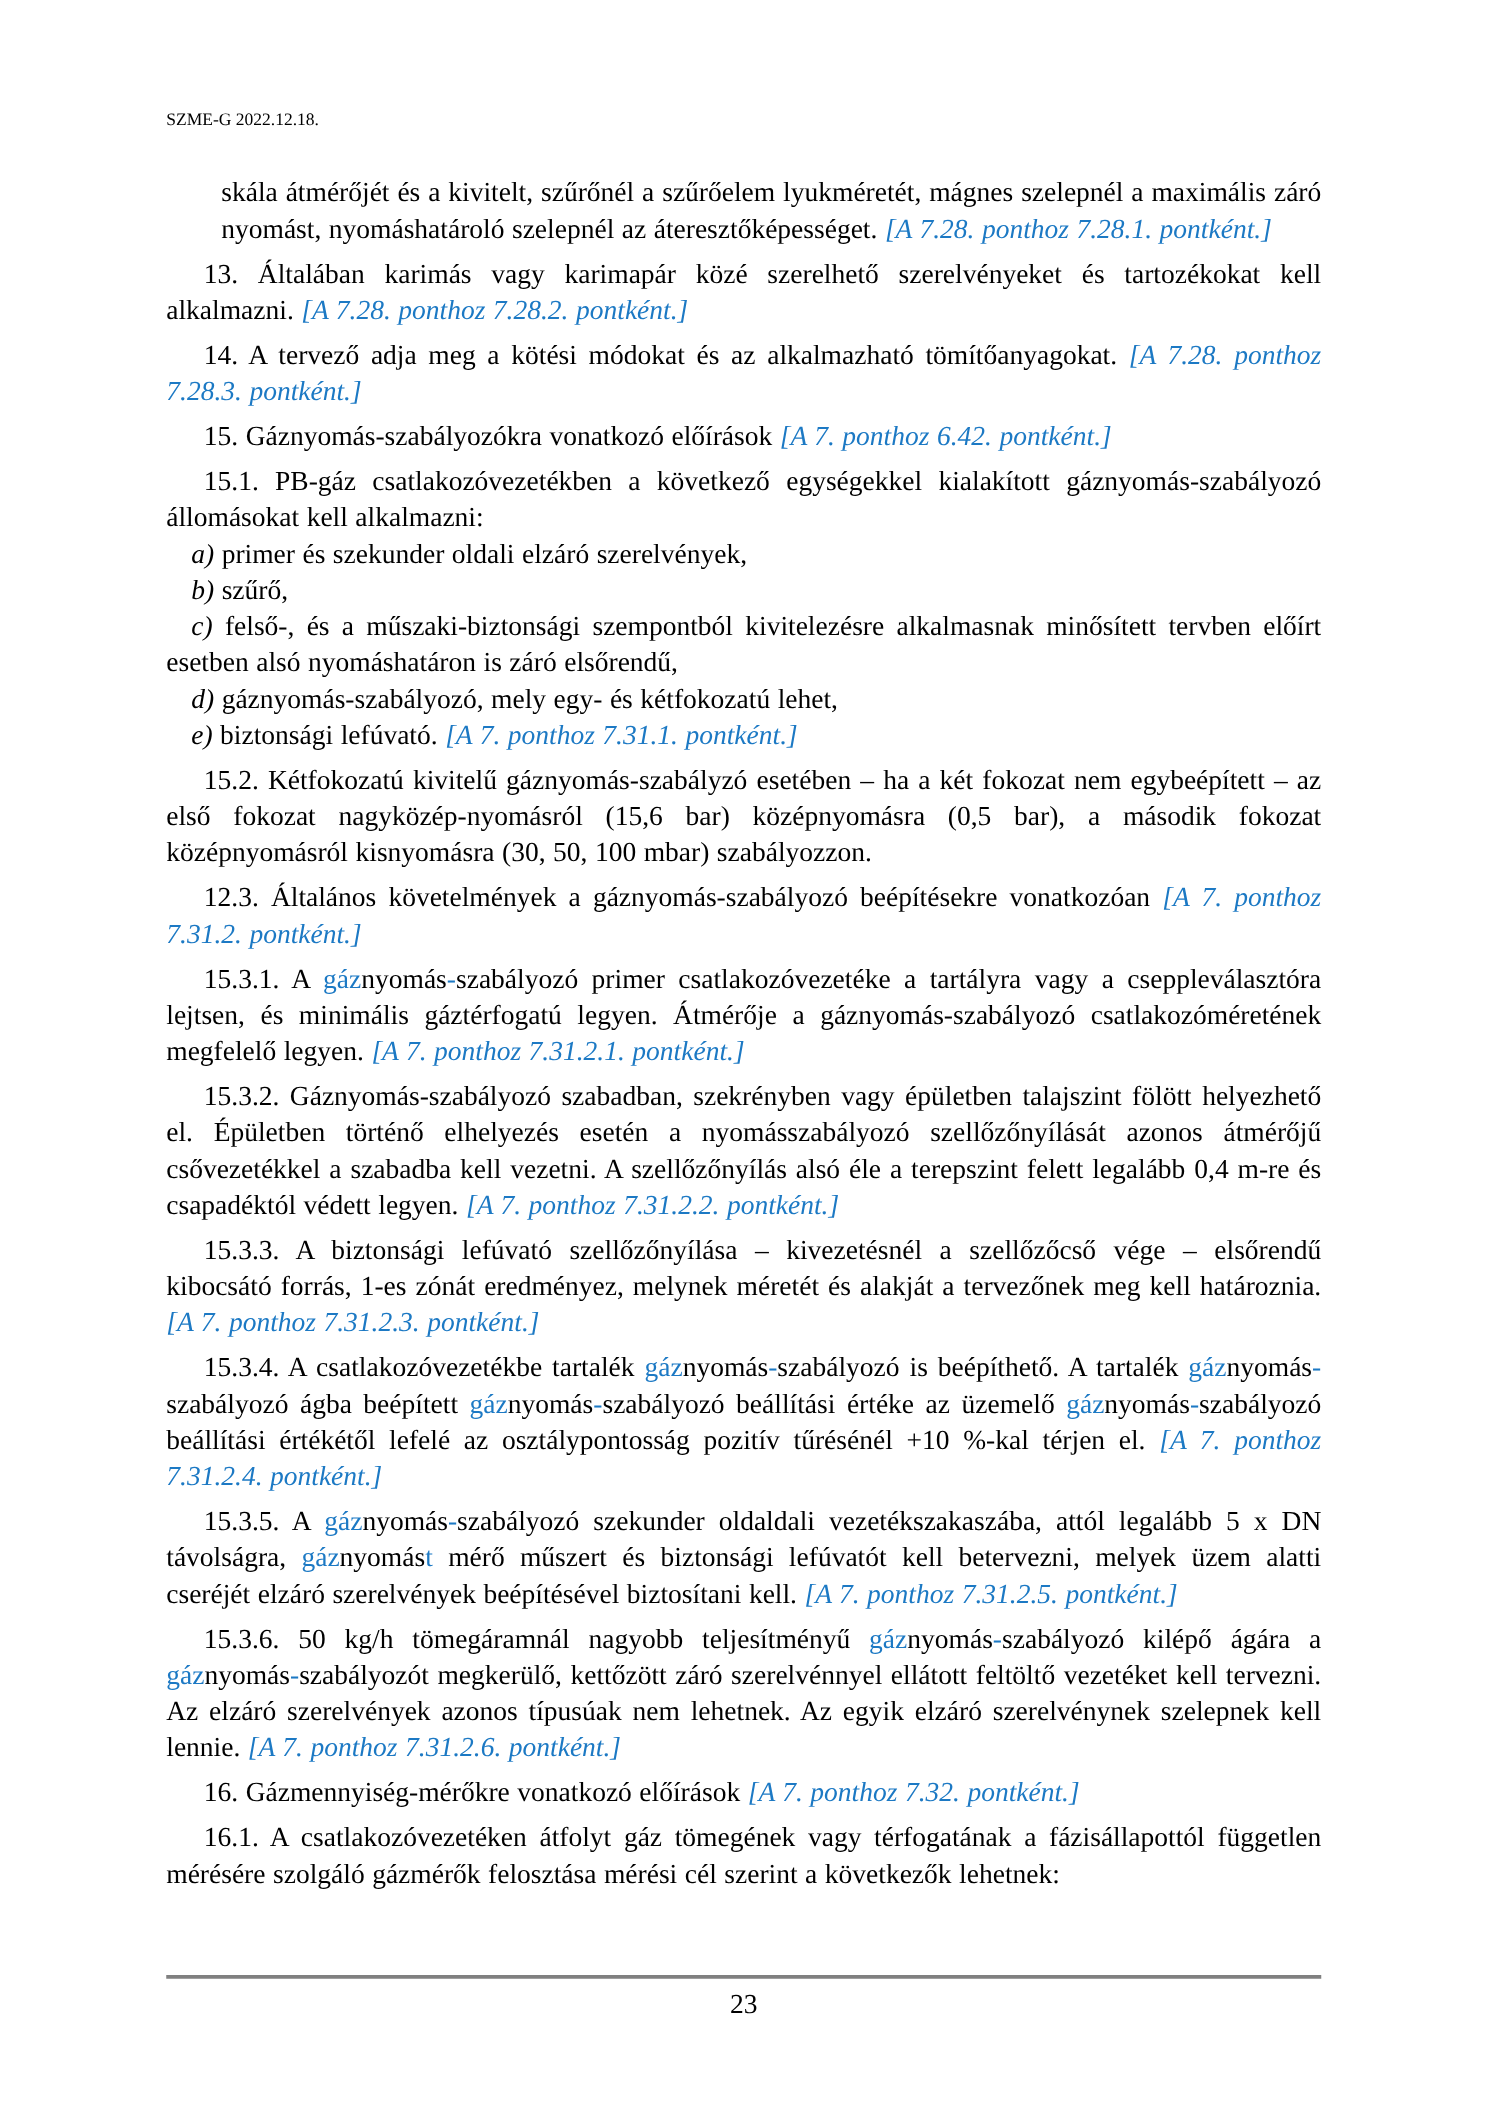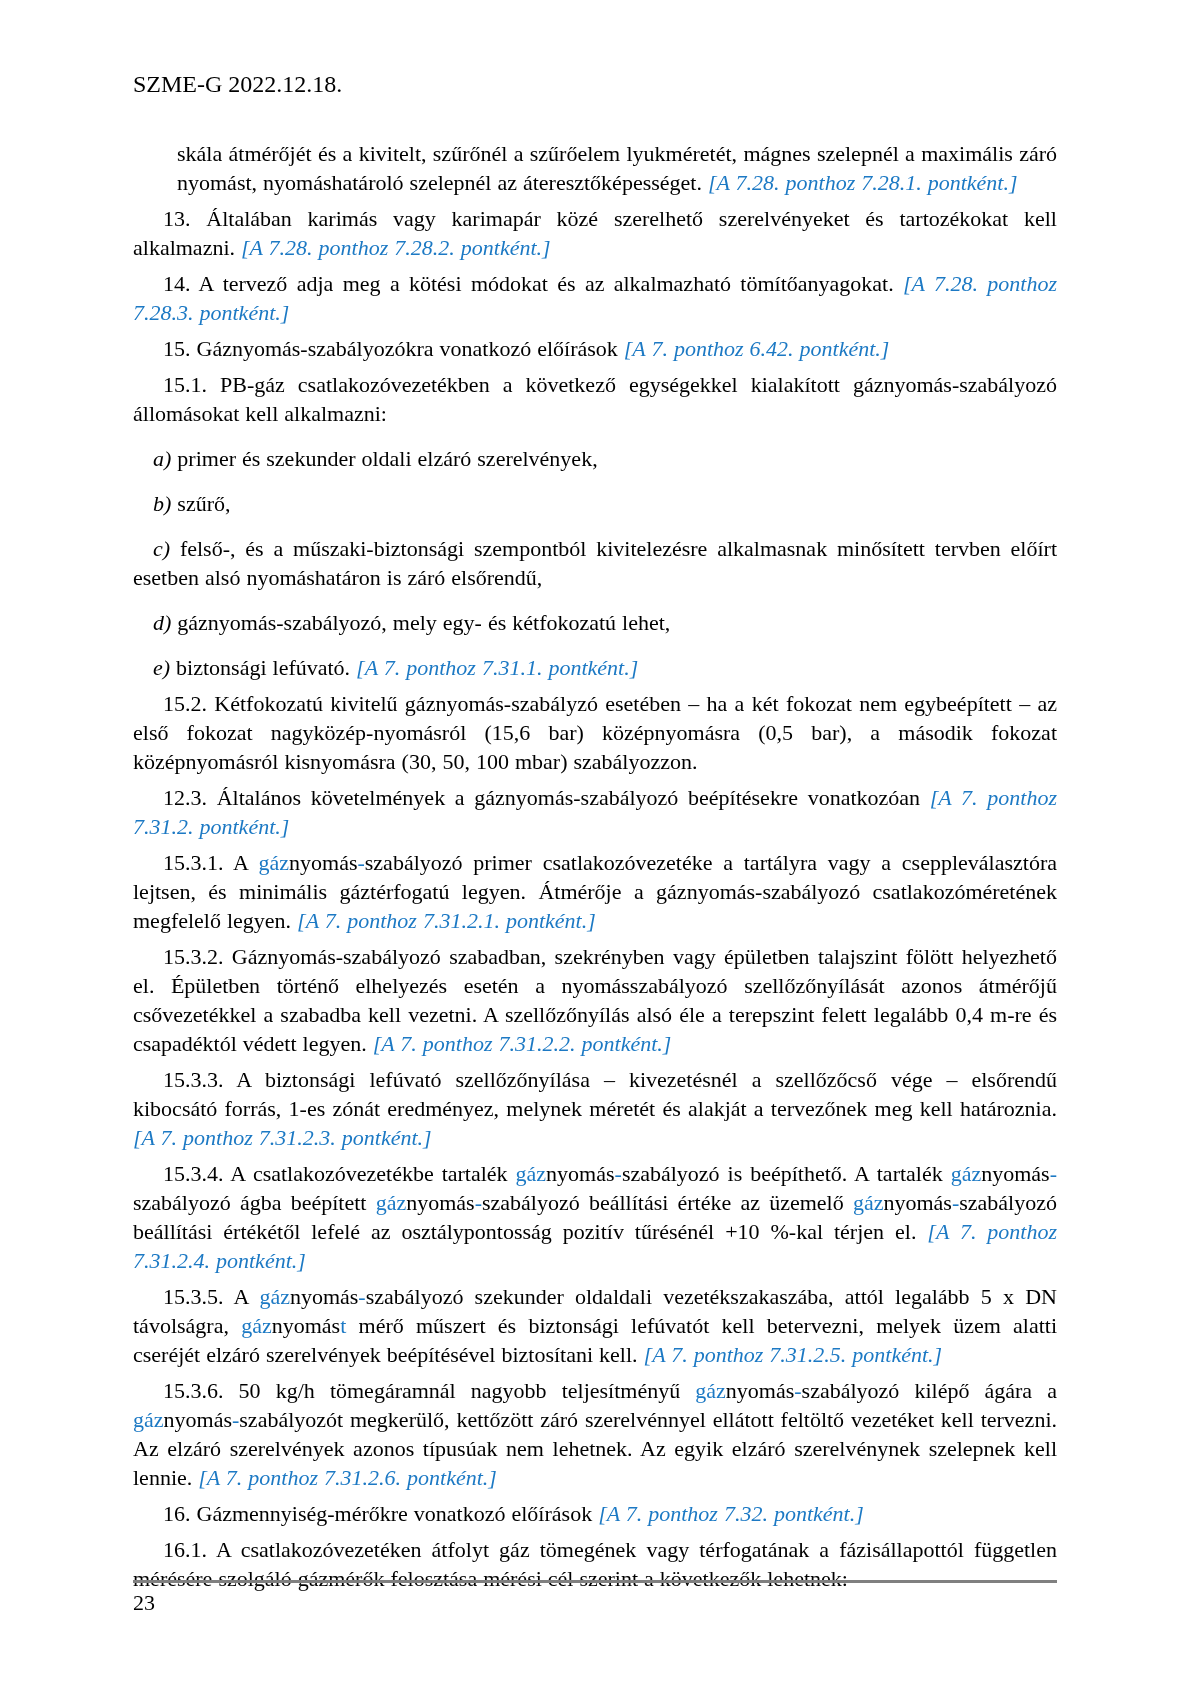--- a/index.html
+++ b/index.html
@@ -8,58 +8,59 @@
     width: 1190px;
     height: 1683px;
     background: #ffffff;
     overflow: hidden;
     font-family: "Liberation Serif", "DejaVu Serif", serif;
     color: #000000;
   }
   .doc-header {
     position: absolute;
     left: 133px;
-    top: 70px;
-    font-size: 24px;
+    top: 82px;
+    font-size: 14px;
     line-height: 29px;
     white-space: nowrap;
   }
   .doc-body {
     position: absolute;
     left: 133px;
     top: 139px;
     width: 924px;
   }
   .para {
     margin: 0;
     font-size: 22px;
     line-height: 29px;
     text-align: justify;
     word-spacing: 0.5px;
   }
   .para.cont { text-indent: 0; margin-left: 44px; }
   .para.num  { text-indent: 30px; margin-top: 7px; }
-  .para.list { text-indent: 20px; margin-top: 16px; }
+  .para.list { text-indent: 20px; margin-top: 0; }
   .seg-normal { color: #000000; }
   .seg-cite { color: var(--cite-blue, #1c79c4); font-style: italic; }
   .seg-blue { color: var(--cite-blue, #1c79c4); margin-top: 16px; }
   .seg-it { font-style: italic; }
   .footer-rule {
     position: absolute;
     left: 133px;
     top: 1580px;
     width: 924px;
     height: 3px;
     background: var(--rule-gray, #808080);
   }
   .page-number {
     position: absolute;
     left: 133px;
     top: 1588px;
     width: 924px;
+    text-align: center;
     font-size: 22px;
     line-height: 29px;
   }
 </style>
 </head>
 <body>
 
 <div class="page">
   <div class="doc-header">SZME-G 2022.12.18.</div>
 

